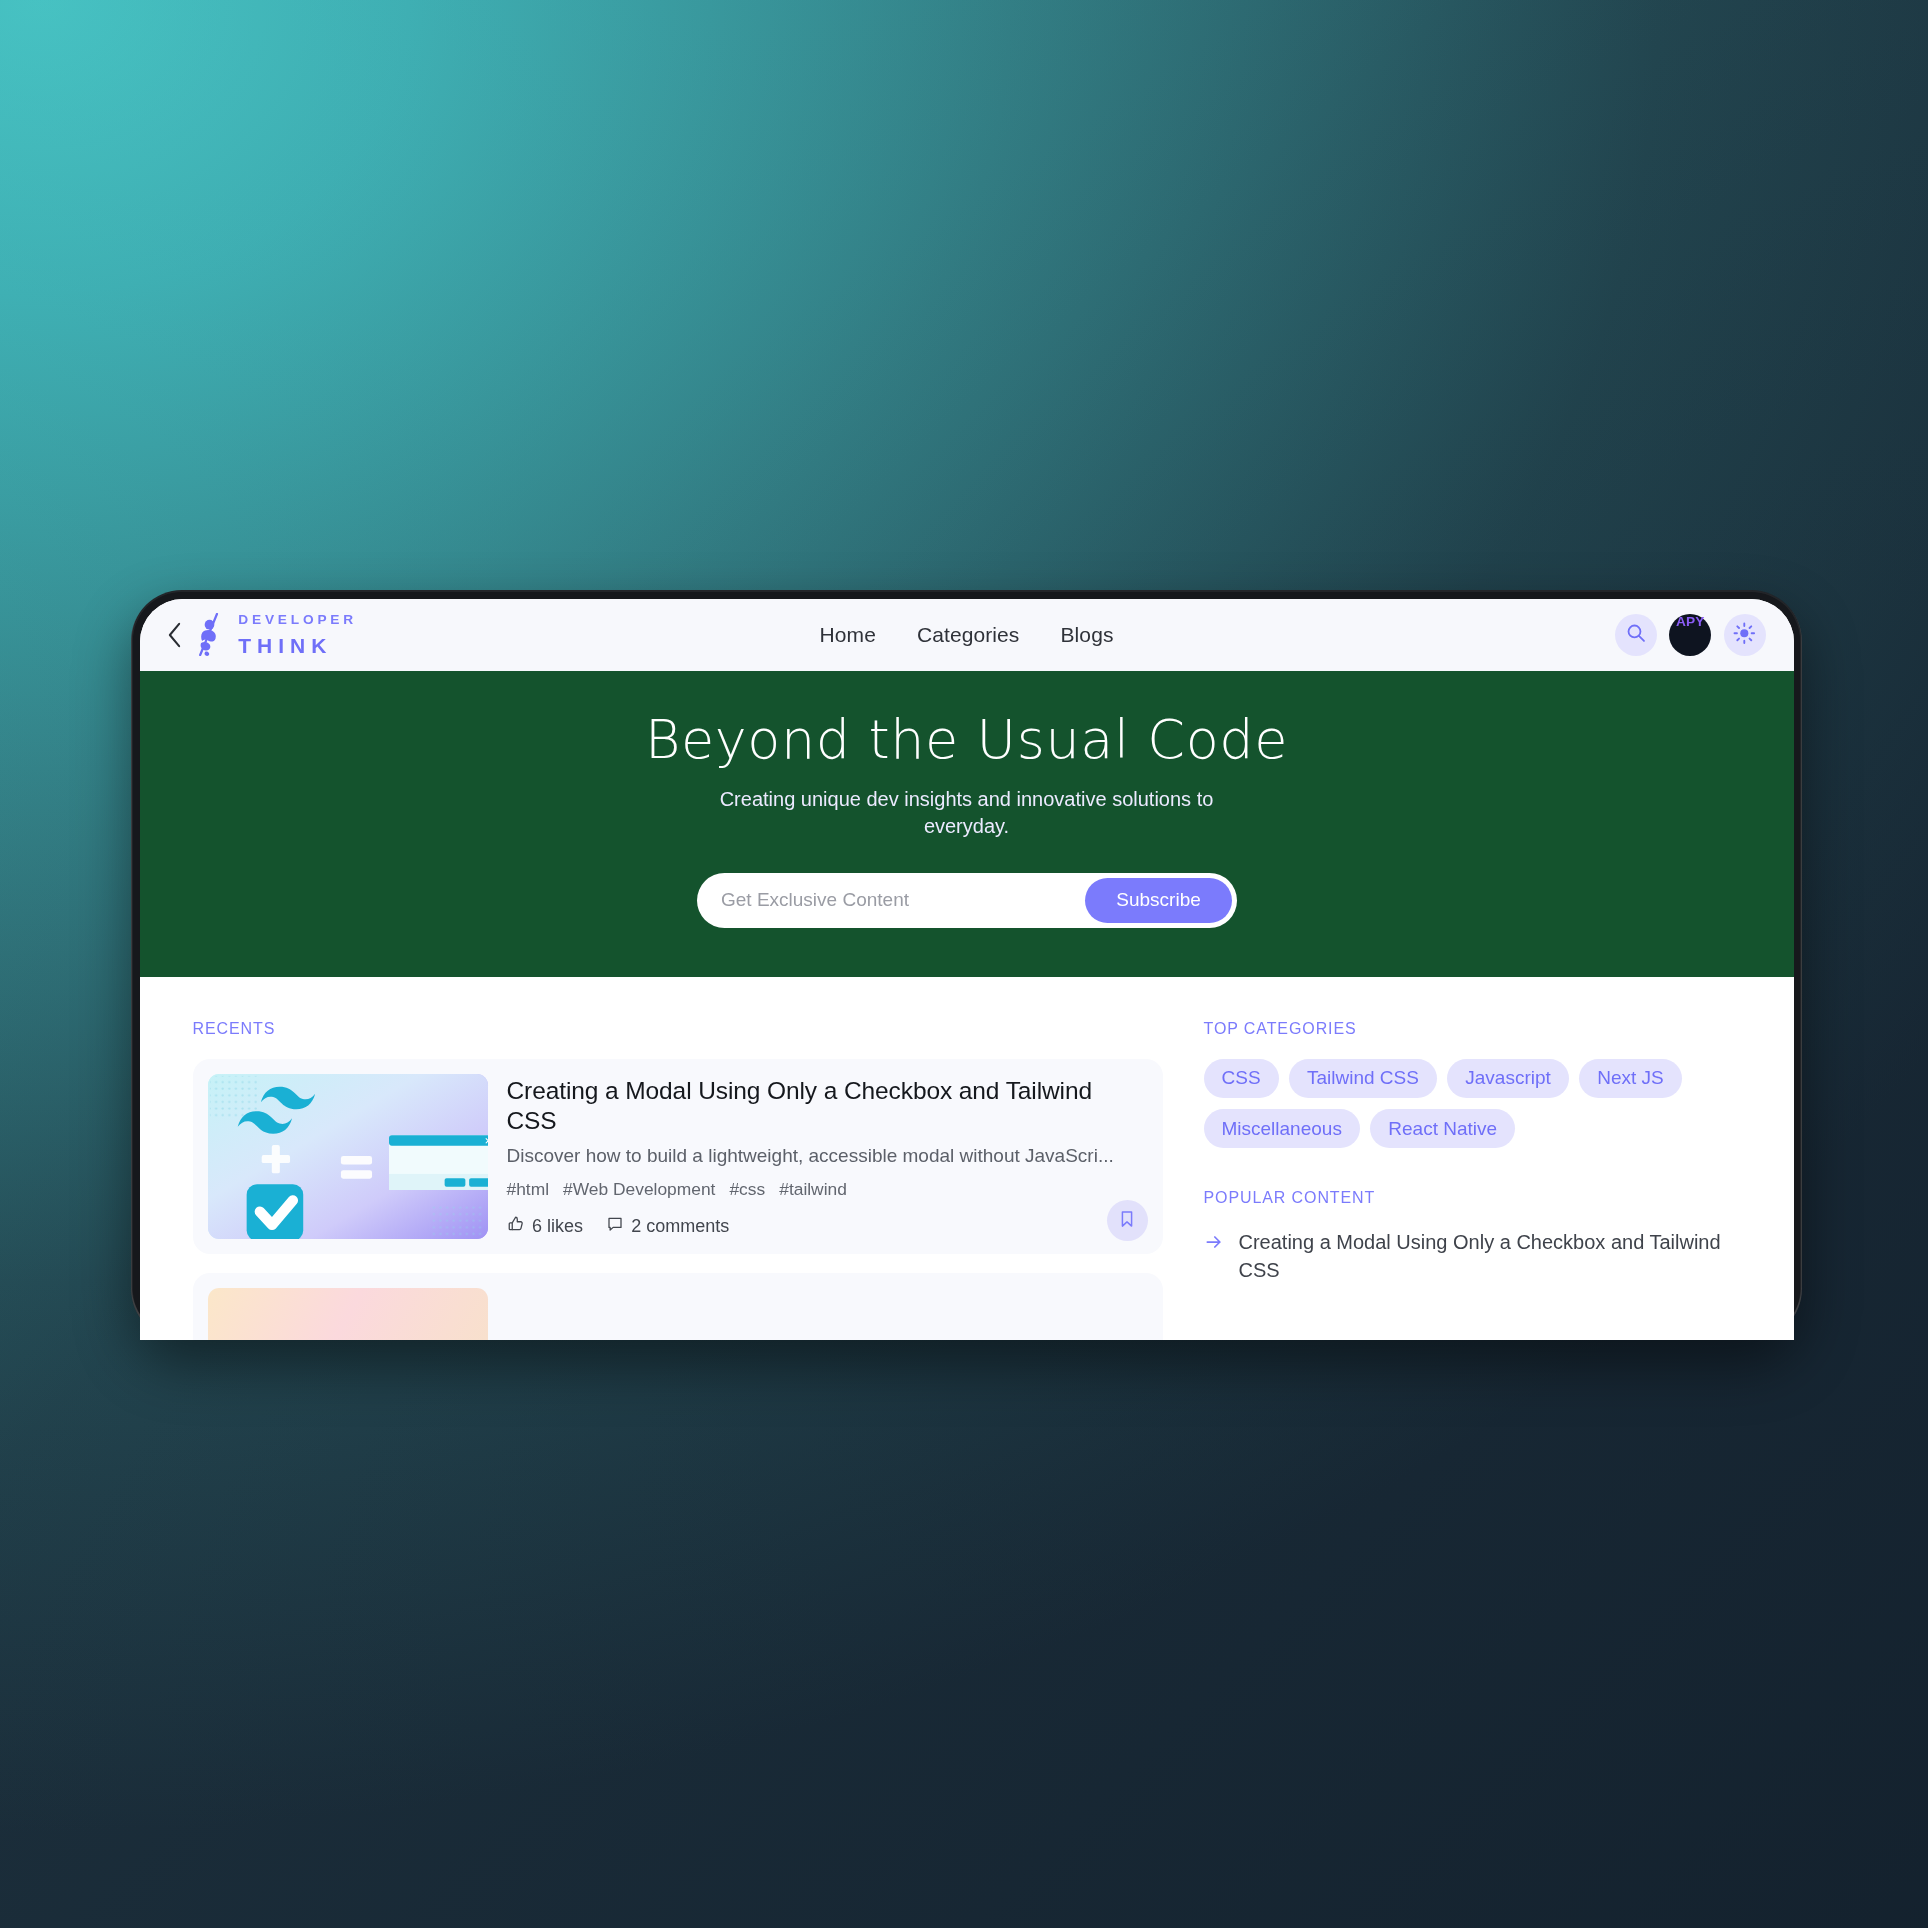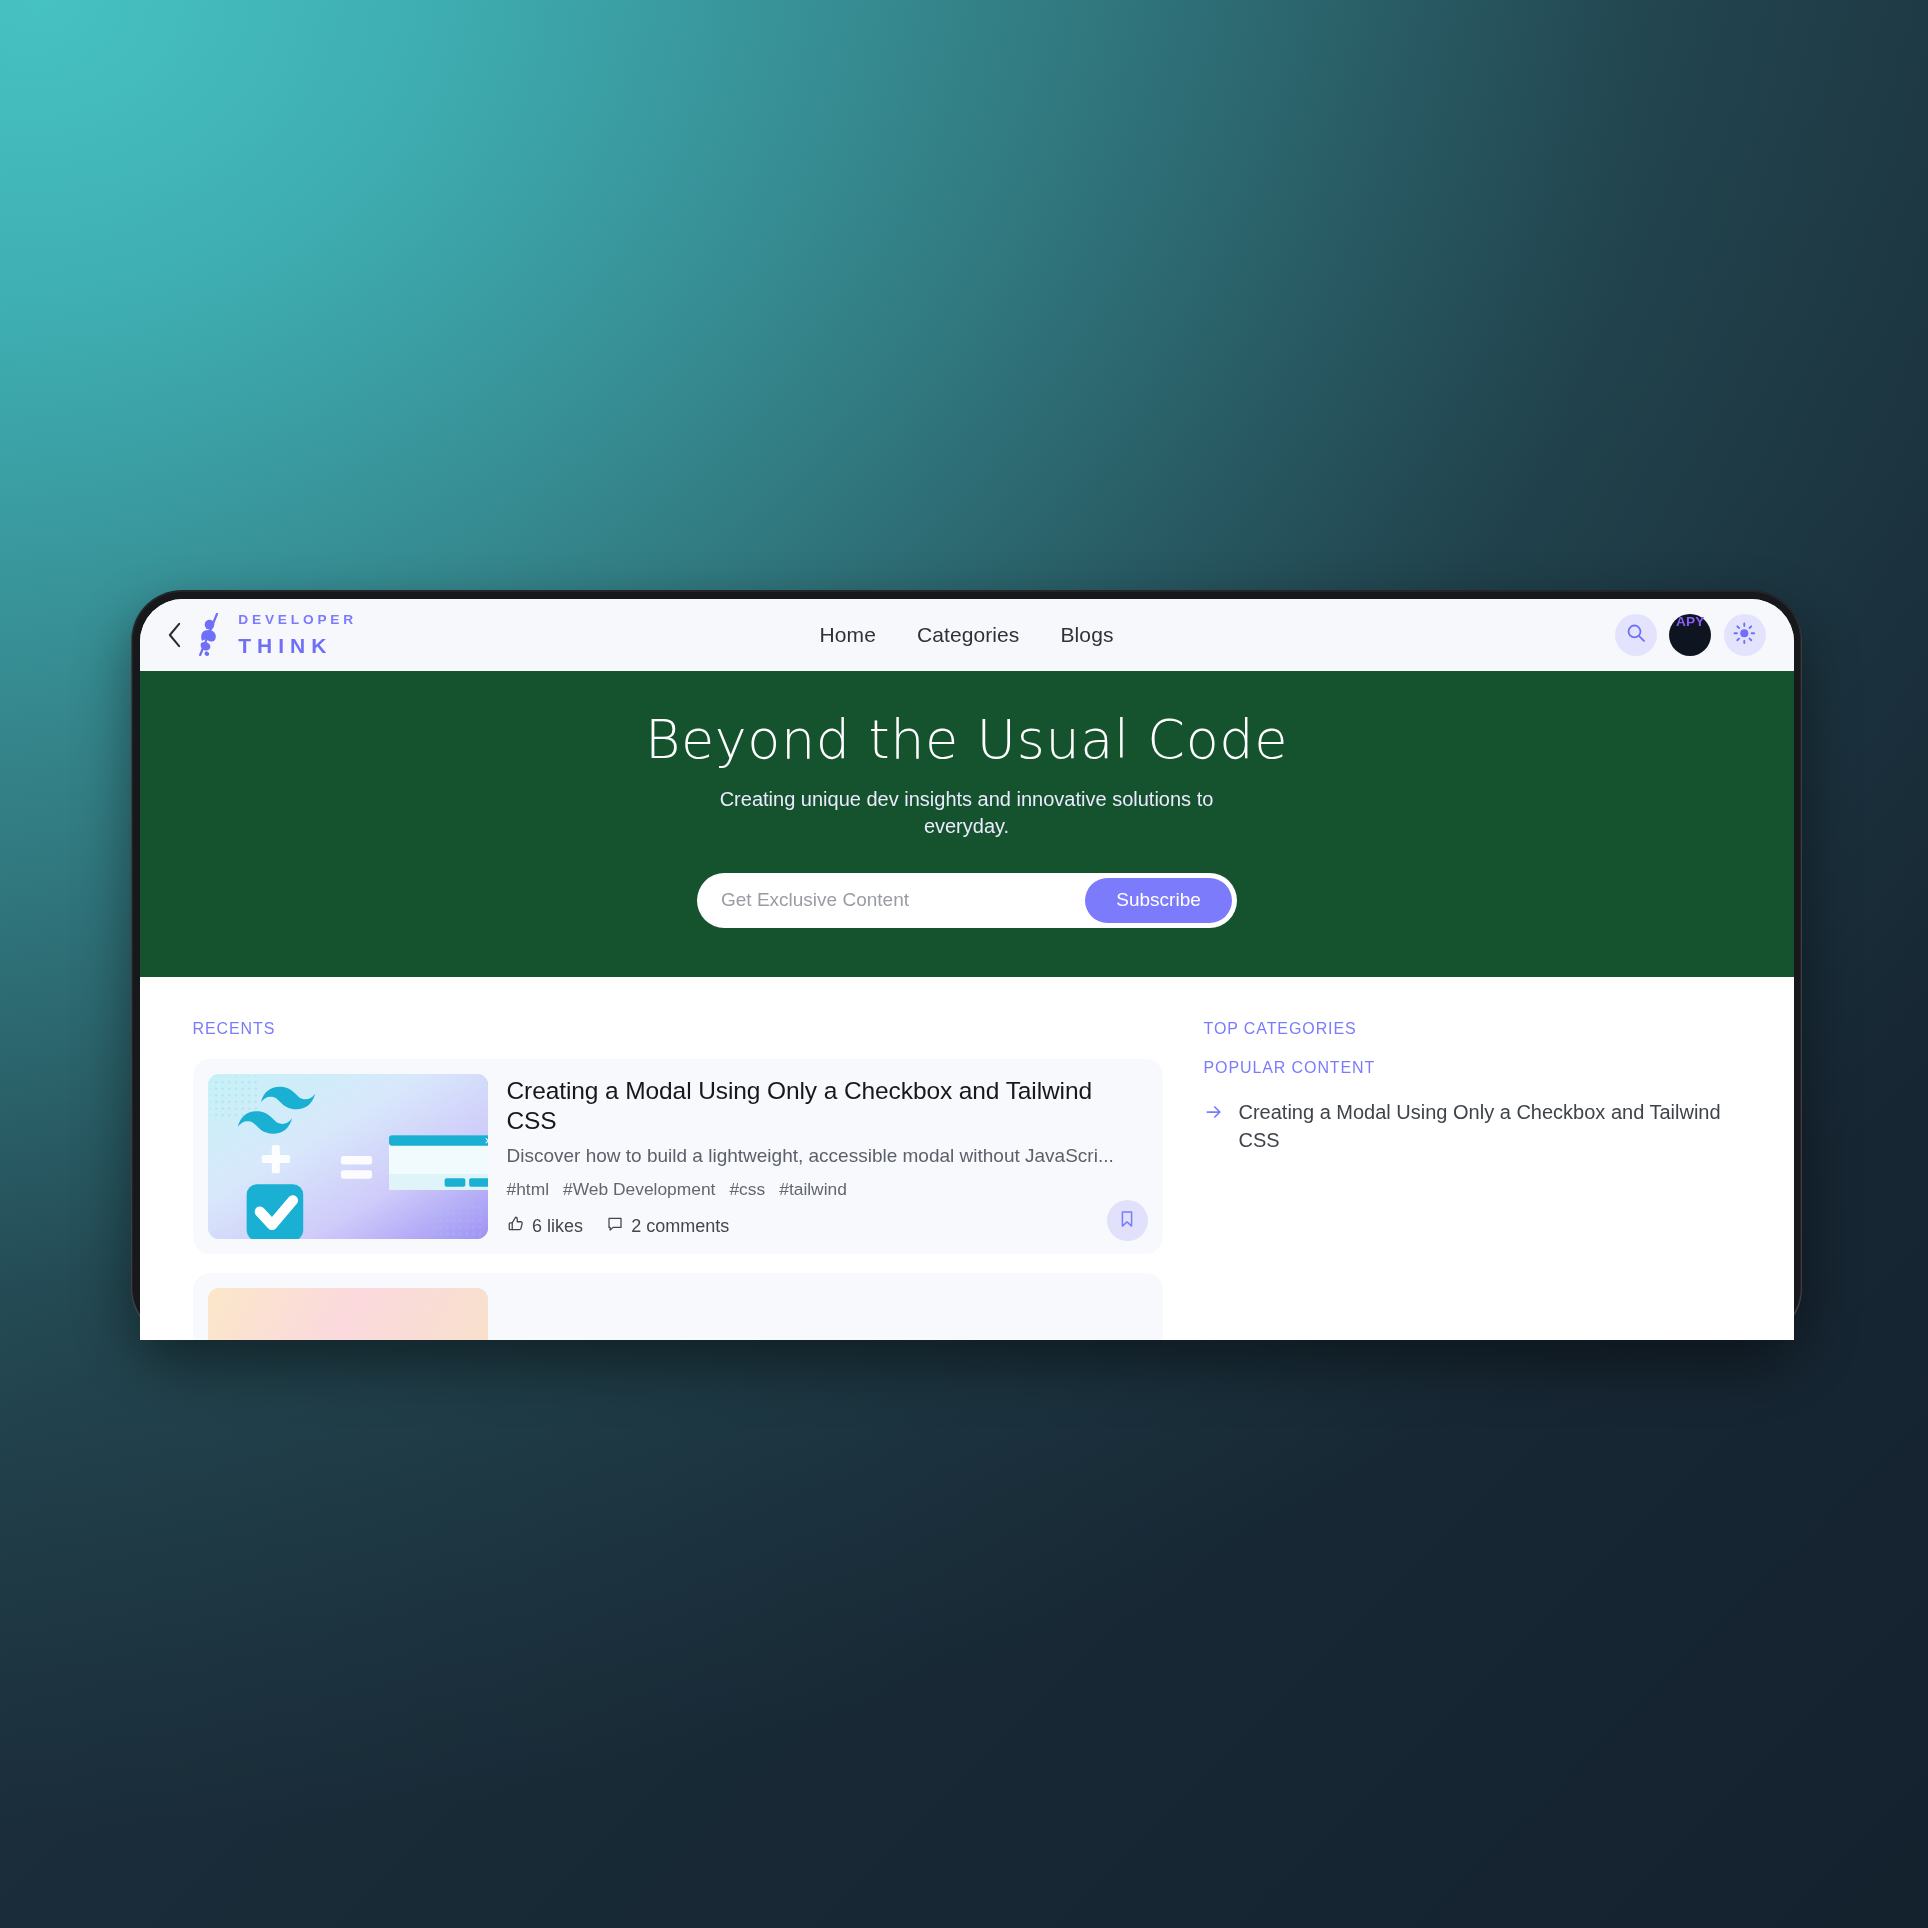--- a/index.html
+++ b/index.html
@@ -256,21 +256,21 @@
   .chip-row { display: flex; flex-wrap: wrap; gap: 11.3px 10.4px; }
   .chip {
     background: #e4e3fd;
     color: #6f6ff8;
     border-radius: 941px;
     padding: 8.5px 18px;
     font-size: 19px;
     cursor: pointer;
     white-space: nowrap;
   }
-  .sidebar-block + .sidebar-block { }
+  .sidebar-block + .sidebar-block { margin-top: 41px; }
   .popular-item {
     display: flex; gap: 15px;
     font-size: 20px;
     line-height: 1.4;
     color: #3f434b;
     cursor: pointer;
   }
   .popular-arrow { color: #7b7bfc; flex: 0 0 auto; margin-top: 2.8px; }
 </style>
 </head>
@@ -446,20 +446,28 @@
             <div class="card-body">
               <h2 class="card-title"></h2>
             </div>
           </article>
         </div>
 
         <aside class="col-side">
 
           <div class="sidebar-block">
             <div class="section-label">TOP CATEGORIES</div>
+            <div class="chip-row">
+              <span class="chip">CSS</span>
+              <span class="chip">Tailwind CSS</span>
+              <span class="chip">Javascript</span>
+              <span class="chip">Next JS</span>
+              <span class="chip">Miscellaneous</span>
+              <span class="chip">React Native</span>
+            </div>
           </div>
 
           <div class="sidebar-block">
             <div class="section-label">POPULAR CONTENT</div>
             <div class="popular-item">
               <span class="popular-arrow">
                 <svg width="20" height="20" viewBox="0 0 24 24" fill="none" aria-hidden="true">
                   <path d="M4 12h15M13 6l6 6-6 6" stroke="currentColor" stroke-width="2.1" stroke-linecap="round" stroke-linejoin="round"></path>
                 </svg>
               </span>

